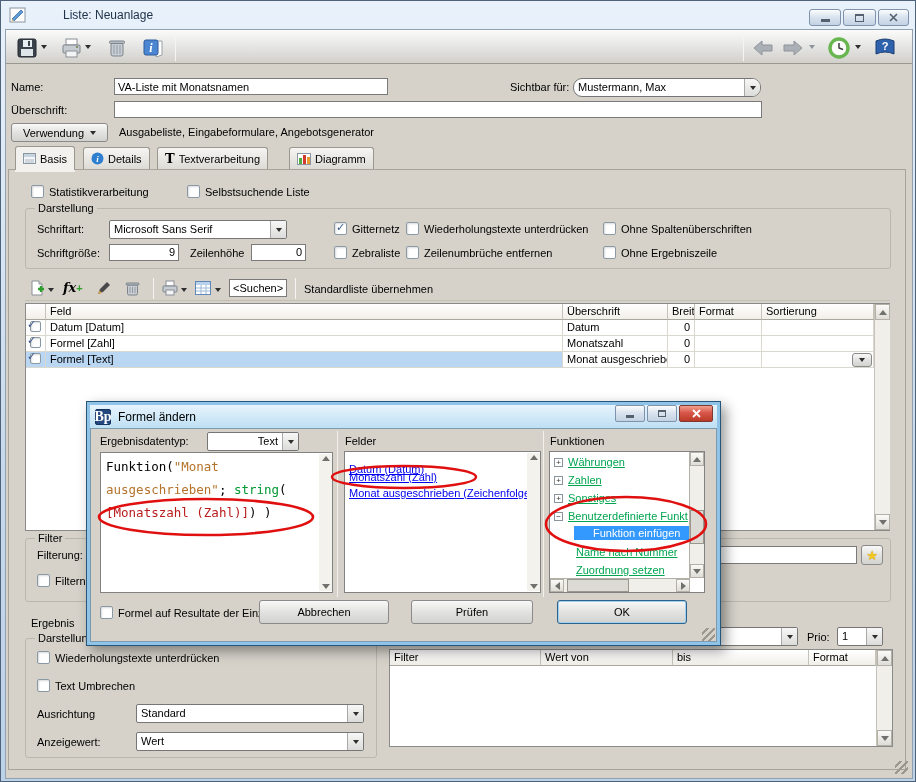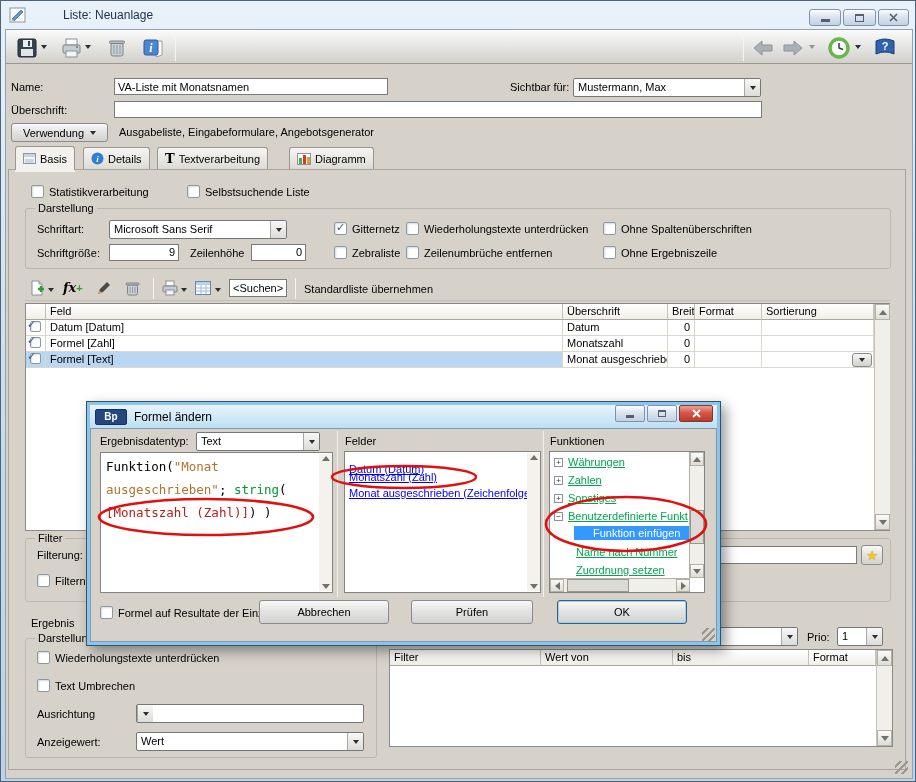--- a/index.html
+++ b/index.html
@@ -158,21 +158,21 @@
   <div class="tbtn" style="left:870px;top:33px;">
     <svg width="24" height="23">
         <path d="M3 5 Q12 1 21 5 L21 18 Q12 14 3 18 Z" fill="#2f62ac" stroke="#1c3e74"></path>
         <text x="12" y="14" text-anchor="middle" font-size="11" font-weight="bold" fill="#fff" font-family="Liberation Sans,sans-serif">?</text>
       </svg>
   </div>
 
   <div class="lbl" style="left:10px;top:80px;">Name:</div>
   <input class="tbox" style="left: 113px; top: 77px; width: 274px; height: 17px;" value="VA-Liste mit Monatsnamen">
   <div class="lbl" style="left:509px;top:80px;">Sichtbar für:</div>
-  <div class="combo" style="left:572px;top:77px;width:188px;height:19px;">
+  <div class="combo" style="left:572px;top:77px;width:188px;height:19px;border-radius:9px;">
     <span class="ctxt">Mustermann, Max</span>
     <span class="cbtn">
         <span class="car"></span>
       </span>
   </div>
   <div class="lbl" style="left:10px;top:103px;">Überschrift:</div>
   <input class="tbox" style="left: 113px; top: 100px; width: 648px; height: 17px;" value="">
   <div class="btn" style="left:10px;top:122px;width:97px;height:19px;gap:6px;">
     <span>Verwendung</span>
       <span class="car"></span>
@@ -372,20 +372,21 @@
 
   <div class="grp" style="left:24px;top:637px;width:352px;height:120px;">
     <span class="grp-l">Darstellung</span>
   </div>
   <div class="cb" style="left:36px;top:650px;"></div>
   <div class="lbl" style="left:54px;top:651px;">Wiederholungstexte unterdrücken</div>
   <div class="cb" style="left:36px;top:678px;"></div>
   <div class="lbl" style="left:54px;top:679px;">Text Umbrechen</div>
   <div class="lbl" style="left:36px;top:707px;">Ausrichtung</div>
   <div class="combo" style="left:135px;top:703px;width:228px;height:19px;">
+    <span class="ctxt">Standard</span>
     <span class="cbtn">
         <span class="car"></span>
       </span>
   </div>
   <div class="lbl" style="left:36px;top:735px;">Anzeigewert:</div>
   <div class="combo" style="left:135px;top:731px;width:228px;height:19px;">
     <span class="ctxt">Wert</span>
     <span class="cbtn">
         <span class="car"></span>
       </span>
@@ -404,37 +405,37 @@
         <span class="td"></span>
       </div>
   </div>
 
   <div class="grip" style="left:894px;top:760px;"></div>
 
   <div id="dlg">
     <div class="dframe"></div>
     <div class="dinner"></div>
     <div class="dtitle">
-      <span style="margin-left:5px;display:inline-flex;width:32px;height:16px;background:#23477e;border:1px solid #15315e;border-radius:2px;color:#fff;font-size:10px;font-weight:bold;align-items:center;justify-content:center;">Bp</span>
+      <span style="margin-left:5px;display:inline-flex;width:16px;height:16px;background:#23477e;border:1px solid #15315e;border-radius:2px;color:#fff;font-size:14px;font-weight:bold;align-items:center;justify-content:center;font-family:Liberation Serif, serif;">Bp</span>
       <span style="margin-left:7px;font-size:12px;">Formel ändern</span>
     </div>
     <div class="dbtn" style="left:529px;width:30px;">
         <div style="width:8px;height:3px;background:#55606e;margin-top:6px;"></div>
       </div>
     <div class="dbtn" style="left:561px;width:30px;">
         <div style="width:8px;height:7px;border:1px solid #55606e;border-top-width:2px;"></div>
       </div>
     <div class="dbtn close" style="left:593px;width:34px;">
         <svg width="9" height="9">
           <path d="M1 1 L8 8 M8 1 L1 8" stroke="#fff" stroke-width="1.8"></path>
         </svg>
       </div>
 
     <div class="lbl" style="left:14px;top:34px;">Ergebnisdatentyp:</div>
-    <div class="combo" style="left:110px;top:31px;width:124px;height:19px;">
+    <div class="combo" style="left:121px;top:31px;width:92px;height:19px;text-align:right;">
       <span class="ctxt">Text</span>
       <span class="cbtn">
           <span class="car"></span>
         </span>
     </div>
     <div class="divider" style="left:251px;top:30px;height:166px;"></div>
     <div class="divider" style="left:457px;top:30px;height:166px;"></div>
 
     <div class="box" style="left:14px;top:51px;width:233px;height:141px;">
       <div class="code" style="position:absolute;left:5px;top:2px;right:16px;"><span class="c-k">Funktion(</span><span class="c-str">"Monat

